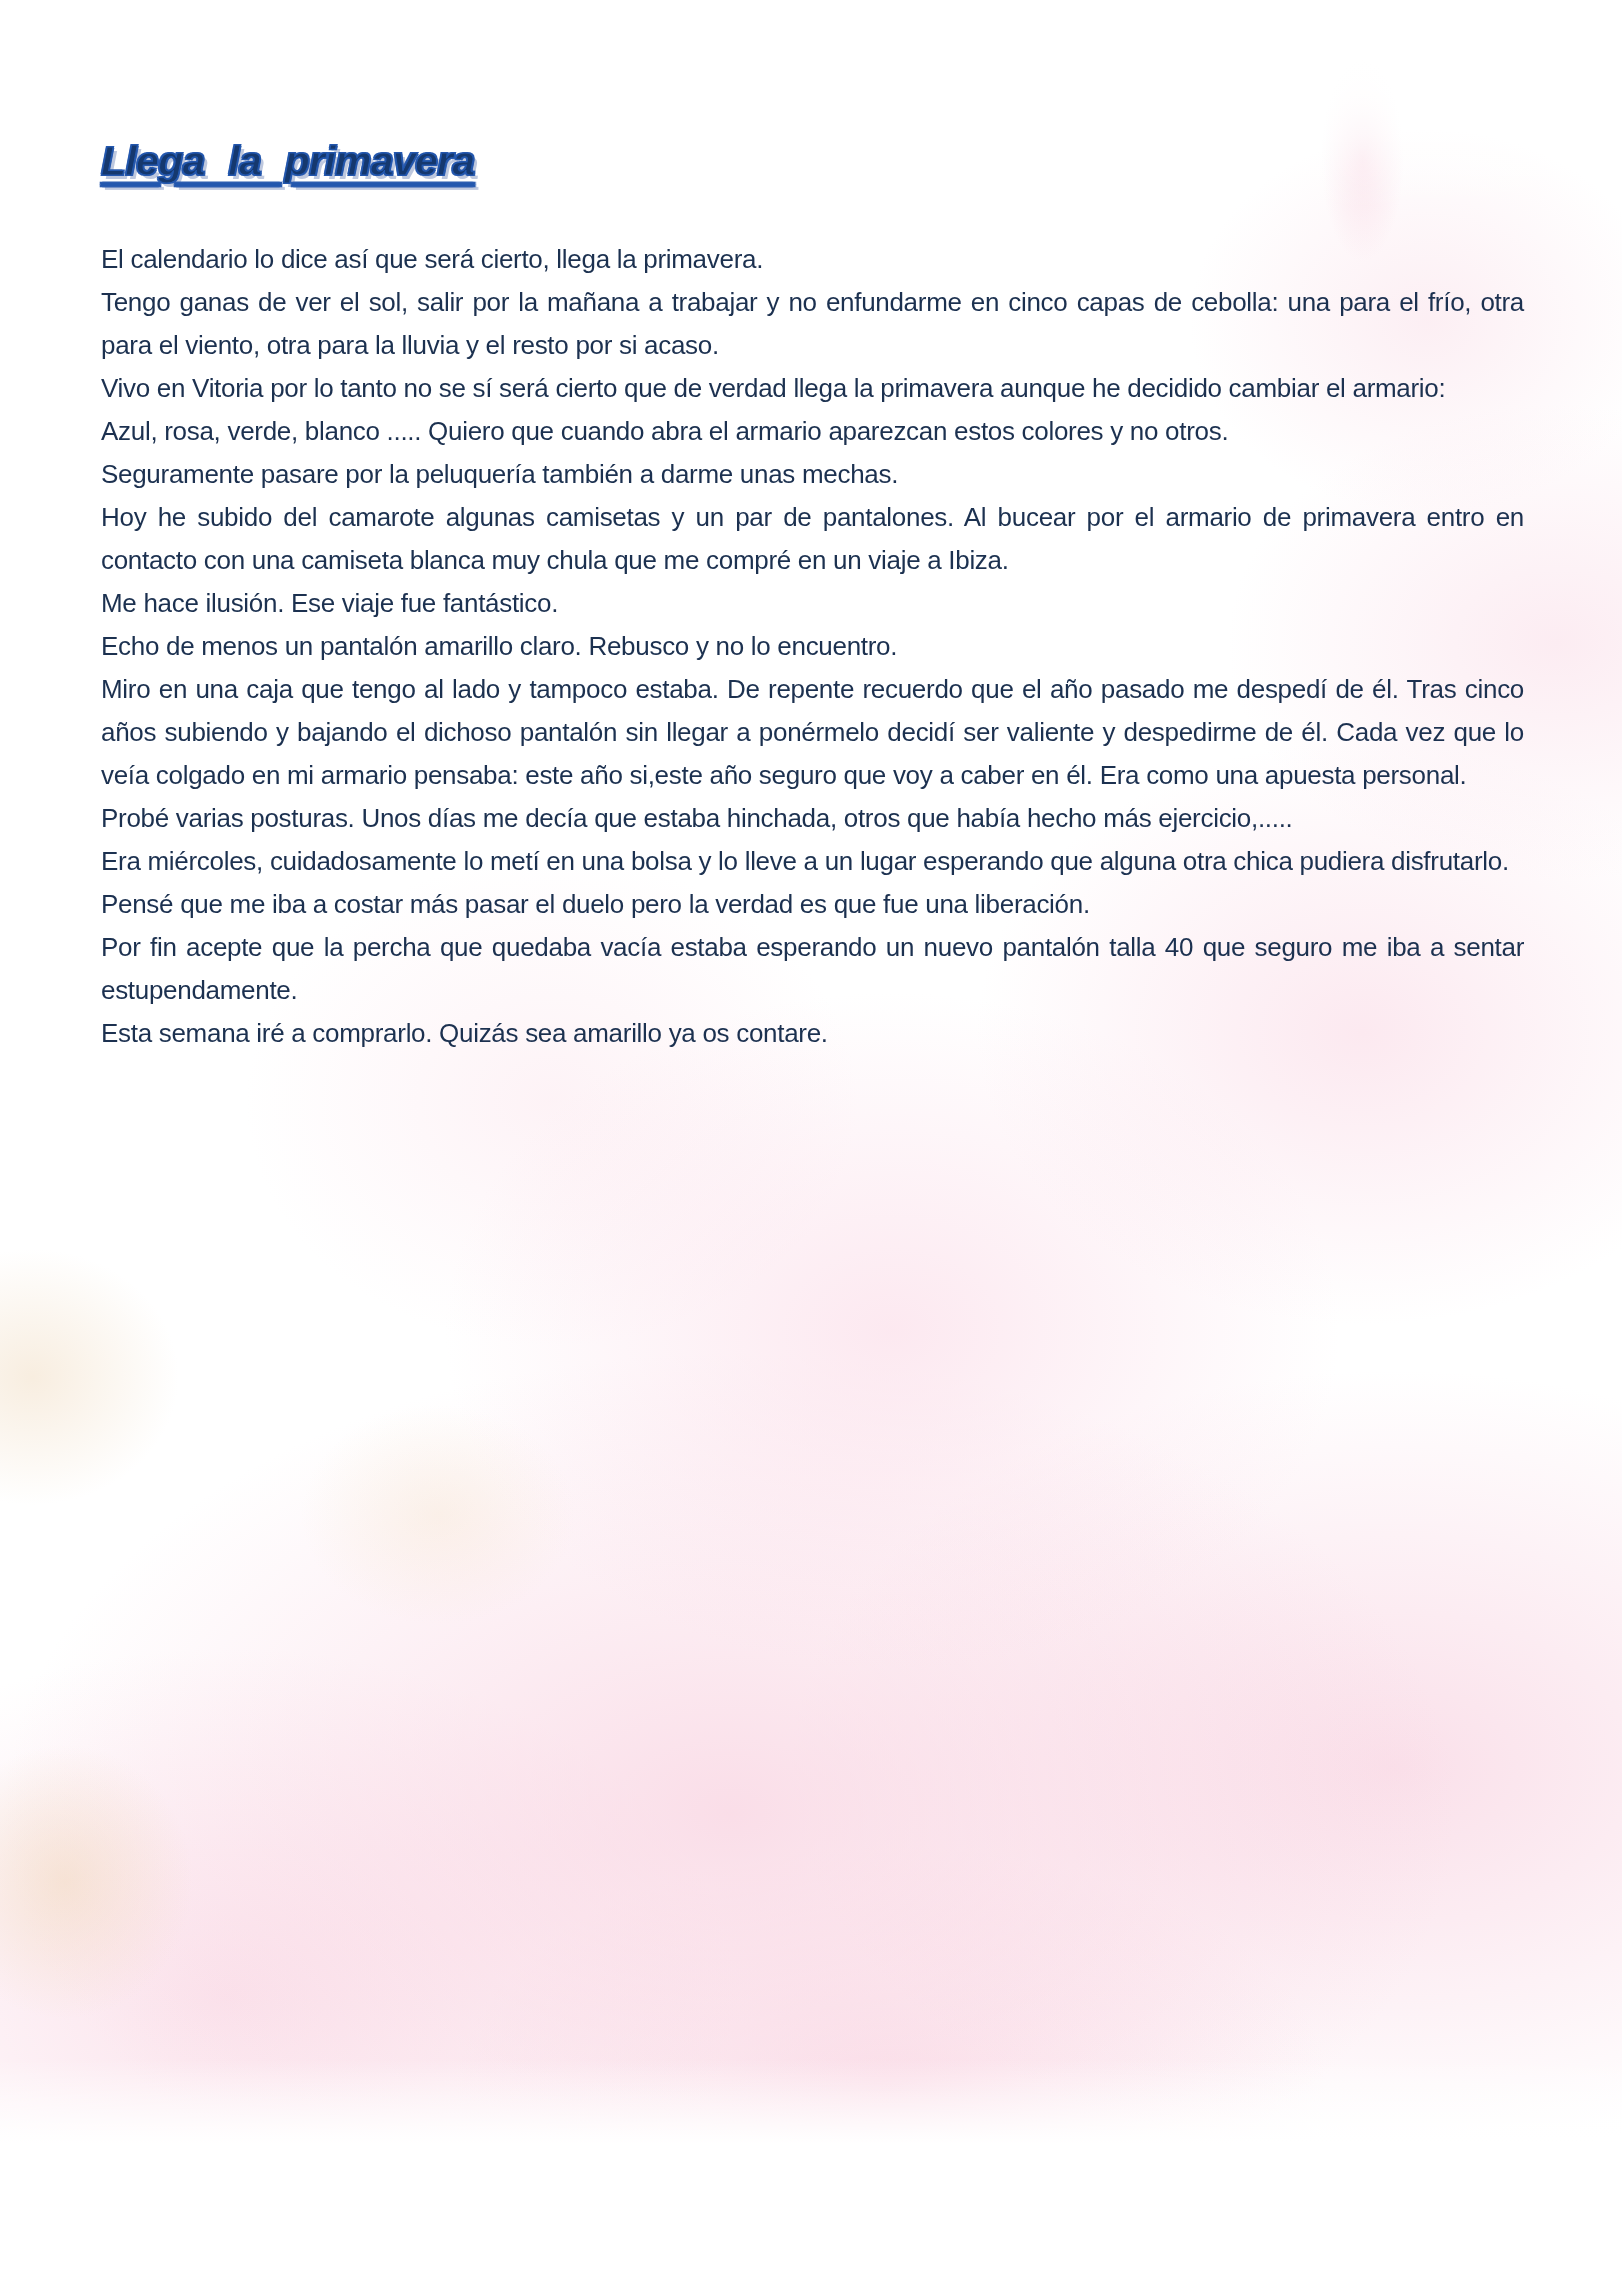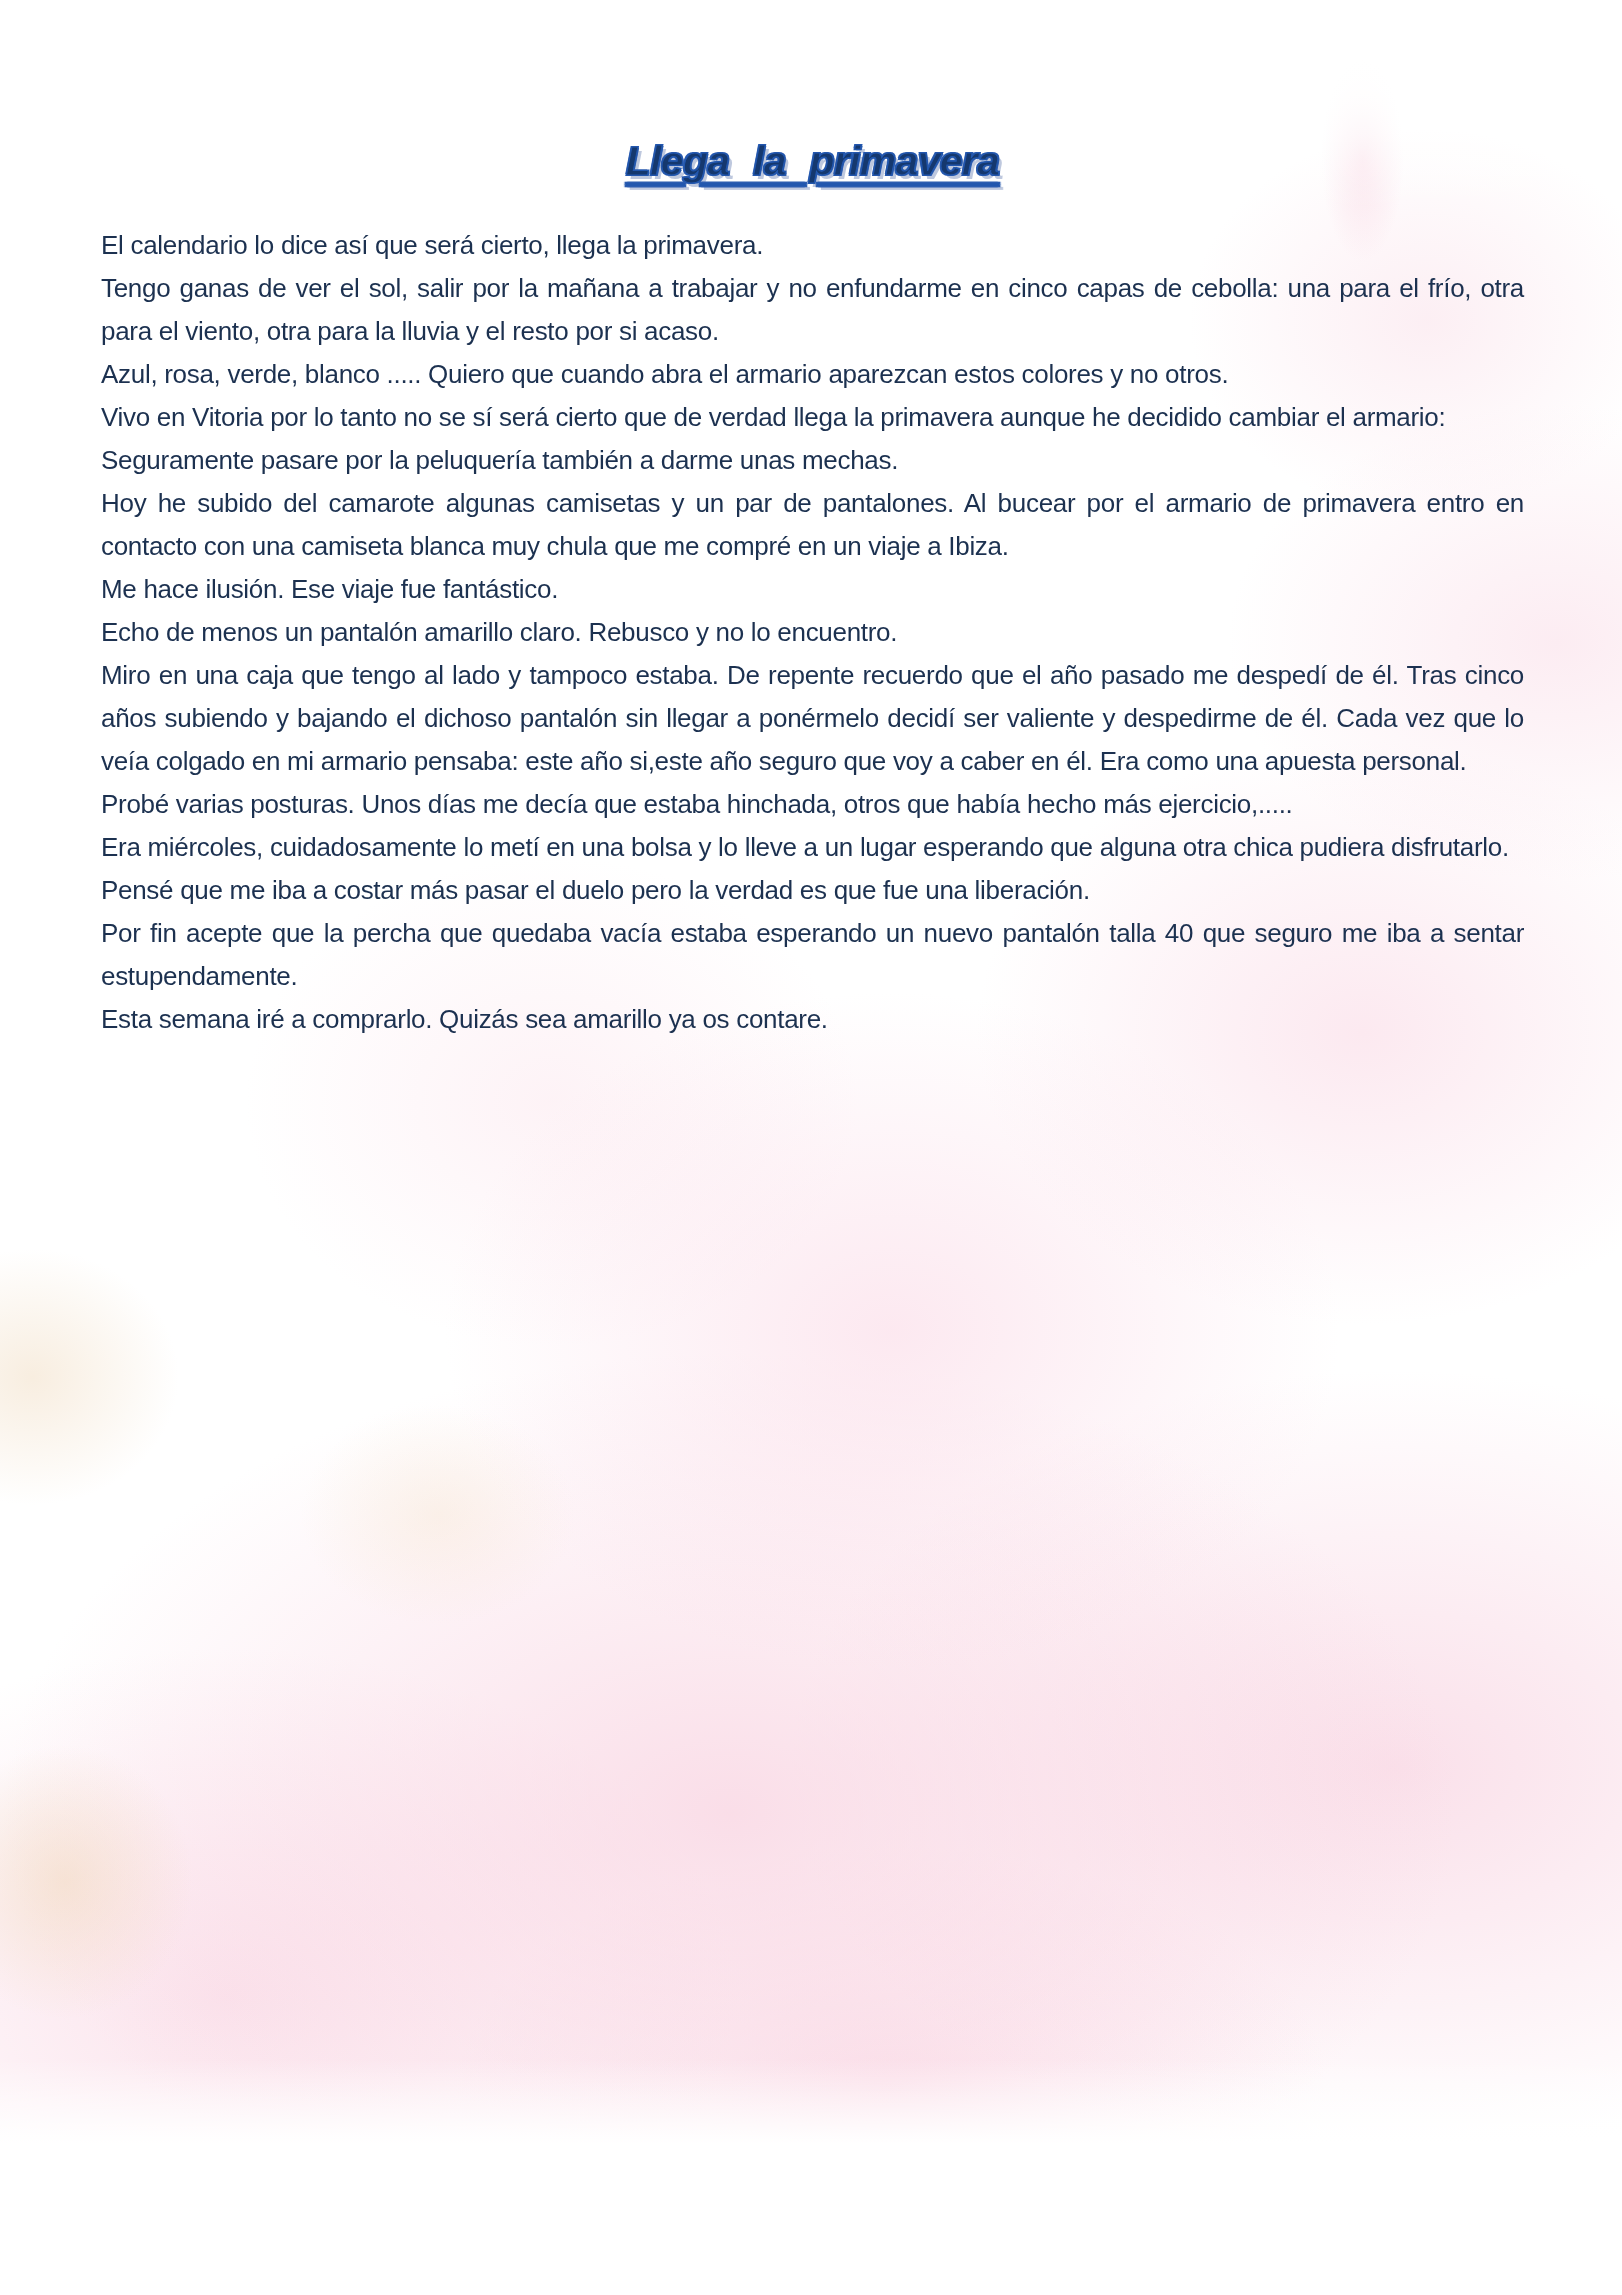--- a/index.html
+++ b/index.html
@@ -53,39 +53,38 @@
 
   
   .page {
     position: absolute;
     inset: 0;
     padding: 136px 98px 0 101px;
     box-sizing: border-box;
   }
 
   h1.doc-title {
-    margin: 0 0 38px 0;
+    margin: 0 0 52px 0;
     font-size: 41px;
     line-height: 50px;
     font-weight: bold;
     font-style: italic;
     letter-spacing: -0.7px;
     word-spacing: 13px;
     color: #15386e;
     -webkit-text-stroke: 1px #2257ae;
     text-shadow:
       -1.3px -1.3px 0 #2b5cb0,
        1.3px -1.3px 0 #2b5cb0,
       -1.3px  1.3px 0 #2b5cb0,
        1.3px  1.3px 0 #2b5cb0,
        3.9px  3.9px 0 rgba(125,145,190,0.50);
     text-decoration: underline;
     text-decoration-thickness: 3.3px;
     text-underline-offset: 7.9px;
-    text-align: center;
   }
 
   .doc-body p {
     margin: 0;
     font-size: 26px;
     line-height: 43px;
     font-weight: normal;
     letter-spacing: -0.3px;
     color: #1c3150;
     text-align: justify;
@@ -98,22 +97,22 @@
 <body>
 
 <div class="watercolor"></div>
 
 <div class="page">
   <h1 class="doc-title">Llega la primavera</h1>
 
   <div class="doc-body">
     <p>El calendario lo dice así que será cierto, llega la primavera.</p>
     <p>Tengo ganas de ver el sol, salir por la mañana a trabajar y no enfundarme en cinco capas de cebolla: una para el frío, otra para el viento, otra para la lluvia y el resto por si acaso.</p>
+    <p>Vivo en Vitoria por lo tanto no se sí será cierto que de verdad llega la primavera aunque he decidido cambiar el armario:</p>
     <p>Azul, rosa, verde, blanco ..... Quiero que cuando abra el armario aparezcan estos colores y no otros.</p>
-    <p>Vivo en Vitoria por lo tanto no se sí será cierto que de verdad llega la primavera aunque he decidido cambiar el armario:</p>
     <p>Seguramente pasare por la peluquería también a darme unas mechas.</p>
     <p class="gap">Hoy he subido del camarote algunas camisetas y un par de pantalones. Al bucear por el armario de primavera entro en contacto con una camiseta blanca muy chula que me compré en un viaje a Ibiza.</p>
     <p>Me hace ilusión. Ese  viaje fue fantástico.</p>
     <p class="gap">Echo de menos un pantalón amarillo claro. Rebusco y no lo encuentro.</p>
     <p>Miro en una caja que tengo al lado y tampoco estaba. De repente recuerdo que el año pasado me despedí de él. Tras cinco años subiendo y bajando el dichoso pantalón sin llegar a ponérmelo decidí ser valiente y despedirme de él. Cada vez que lo veía colgado en mi armario pensaba: este año si,este año seguro que voy a caber en él. Era como una apuesta personal.</p>
     <p>Probé  varias posturas. Unos días me decía que estaba hinchada, otros que había hecho más ejercicio,.....</p>
     <p class="gap">Era miércoles, cuidadosamente lo metí en una bolsa y lo lleve a un lugar esperando que alguna otra chica pudiera disfrutarlo.</p>
     <p class="gap">Pensé que me iba a costar más pasar el duelo pero la verdad es que fue una liberación.</p>
     <p class="gap">Por fin acepte que la percha que quedaba vacía estaba esperando un nuevo pantalón talla 40 que seguro me iba a sentar estupendamente.</p>
     <p>Esta semana iré a comprarlo. Quizás sea amarillo ya os contare.</p>

